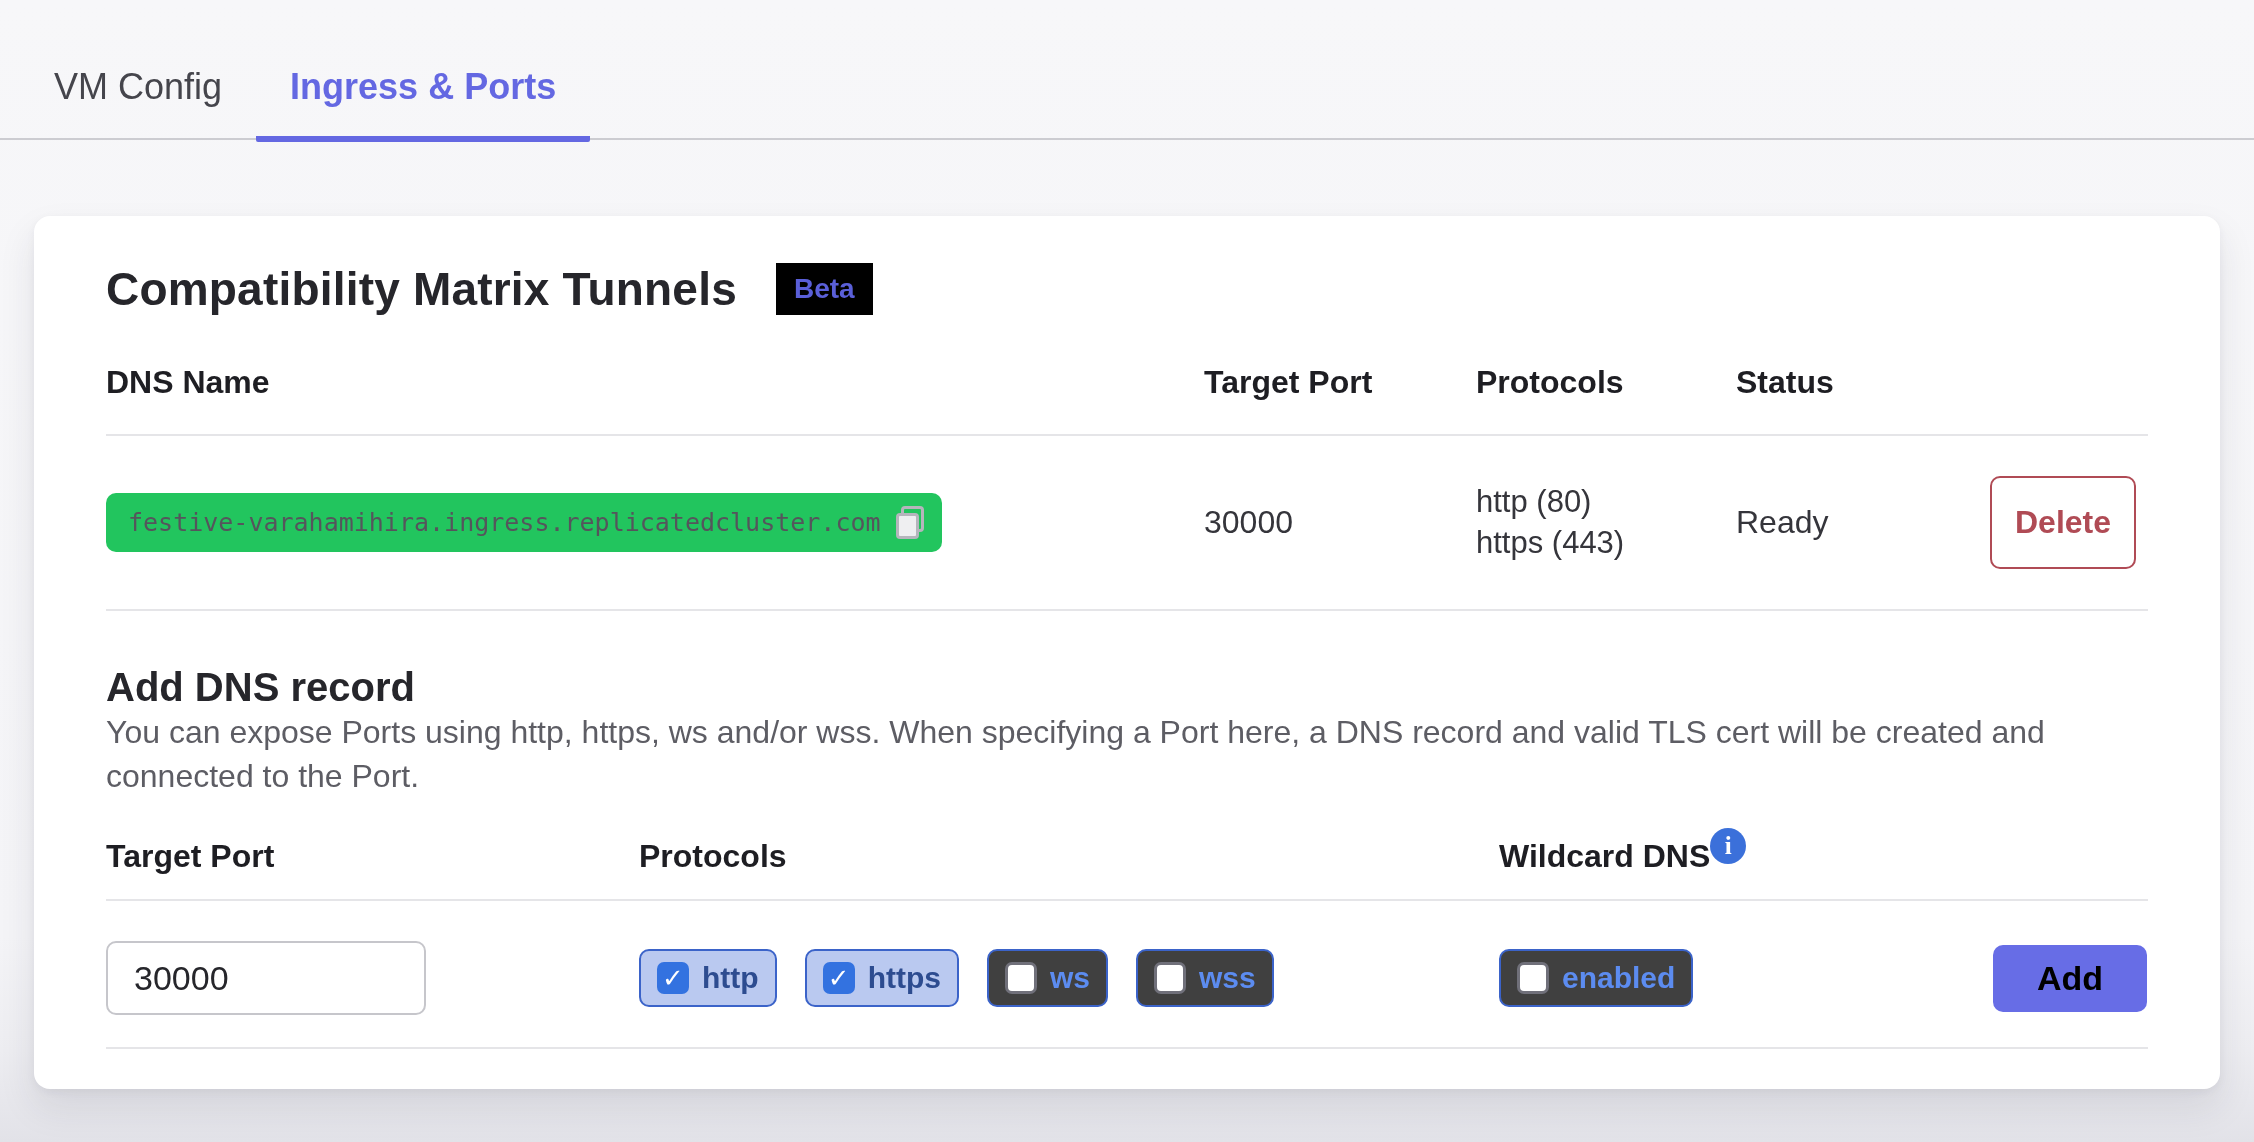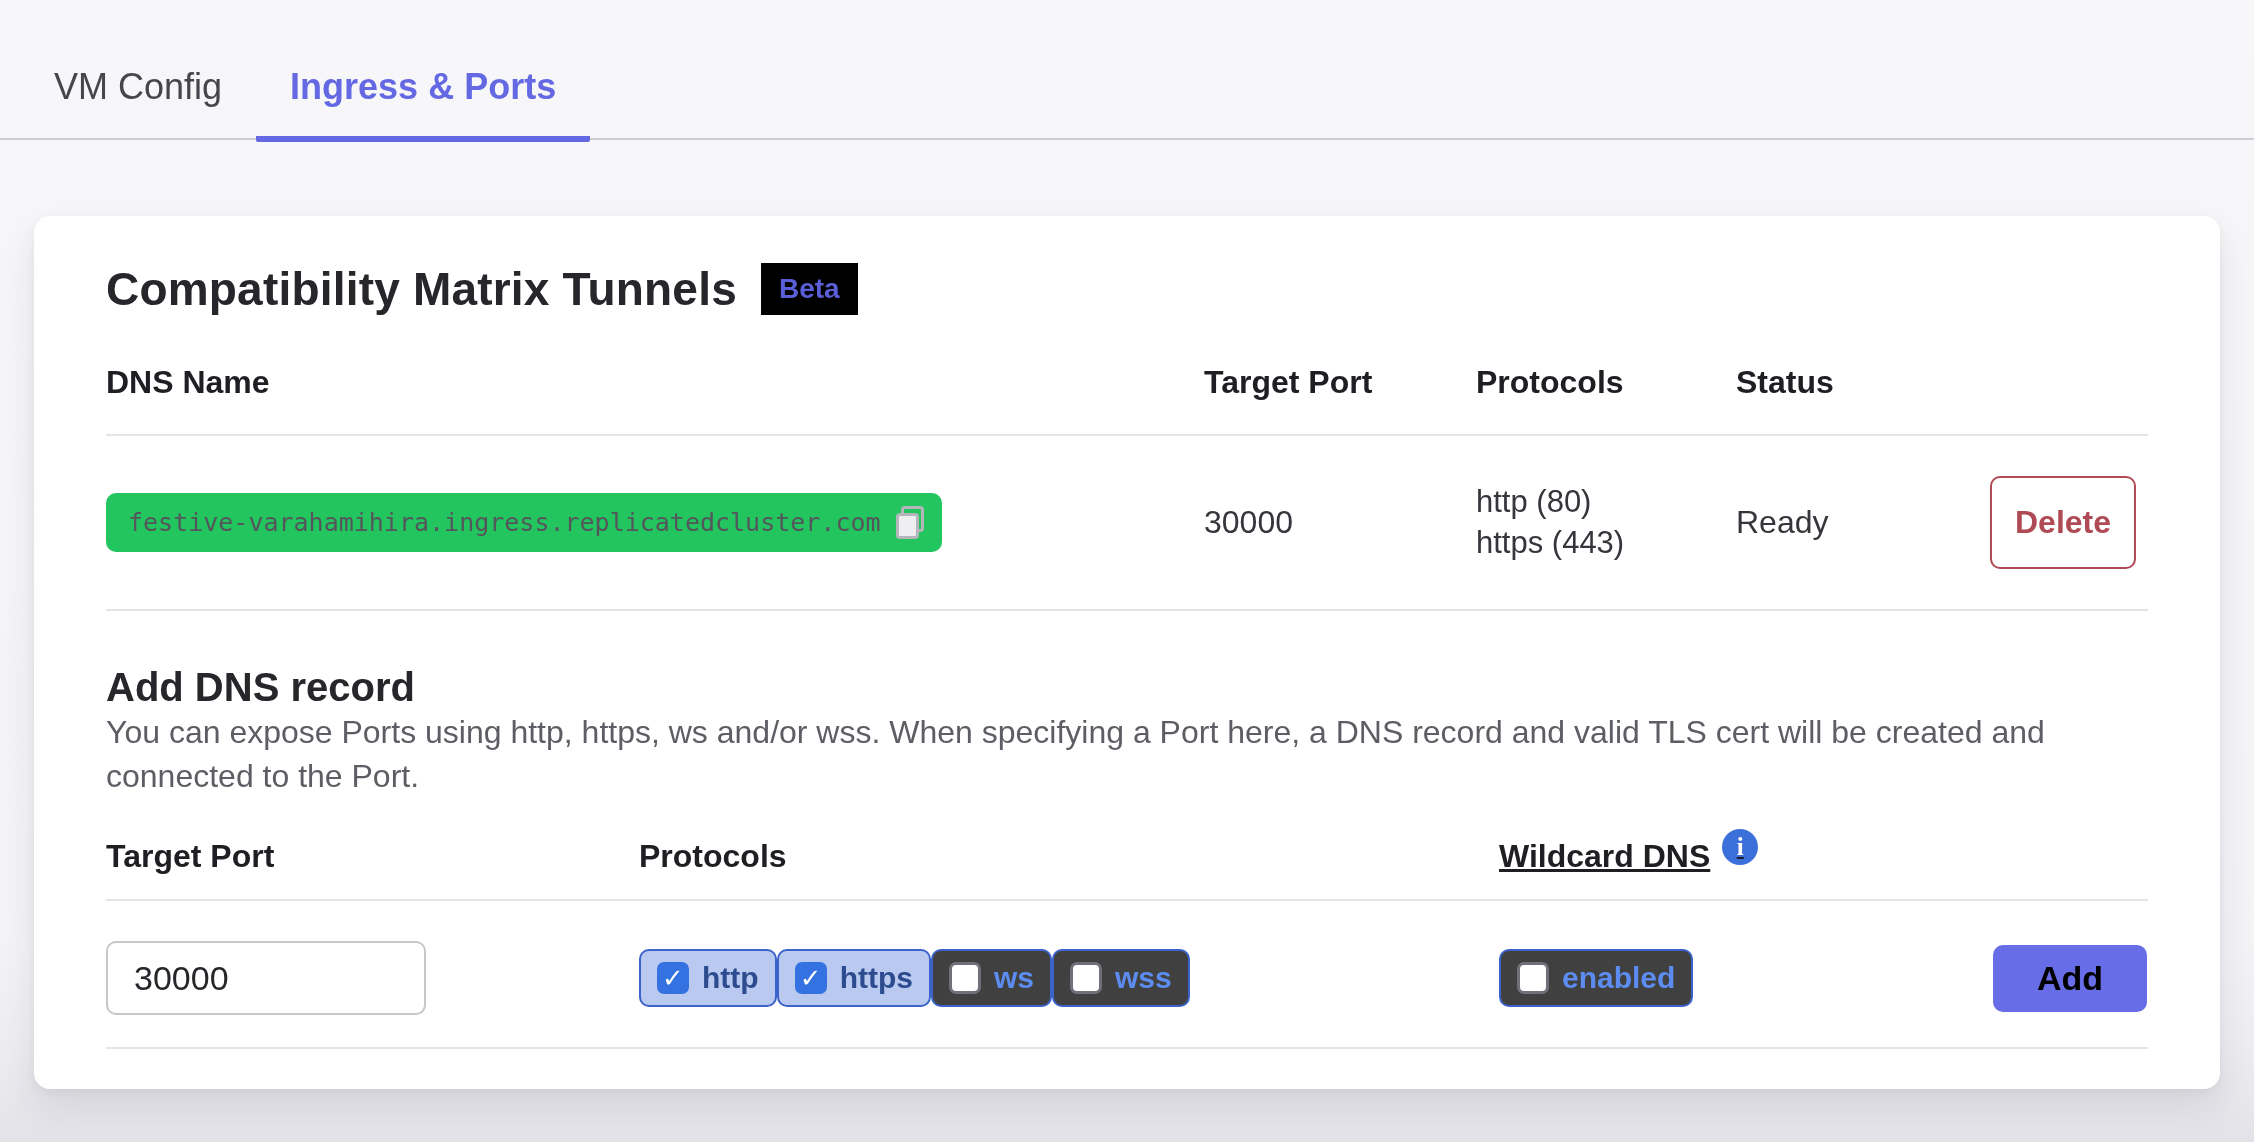--- a/index.html
+++ b/index.html
@@ -15,21 +15,21 @@
   .tab { display: inline-block; padding: 8px 34px 28px; font-size: 36px; margin-bottom: -4px;
          border-bottom: 6px solid transparent; cursor: pointer; }
   .tab.inactive { color: #45454c; font-weight: 400; }
   .tab.active { color: #6468e2; font-weight: 700; border-bottom-color: #6468e2; border-radius: 0 0 2px 2px; }
 
   
   .card { background: #ffffff; margin: 76px 34px 0; border-radius: 16px;
           padding: 46px 72px 40px;
           box-shadow: 0 18px 36px rgba(40,40,60,0.10), 0 3px 8px rgba(40,40,60,0.05); }
 
-  .card-title-row { display: flex; align-items: center; gap: 24px; }
+  .card-title-row { display: flex; align-items: center; gap: 39px; }
   .card-title { font-size: 46px; font-weight: 600; color: #26262b; letter-spacing: 0.2px; }
   .beta-badge { background: #000000; color: #5a5fd8; font-size: 28px; font-weight: 600;
                 padding: 10px 18px; border-radius: 0; }
 
   
   .tunnel-grid { display: grid; grid-template-columns: 1098px 272px 260px 254px 1fr; align-items: center; }
   .tbl-header { margin-top: 48px; padding-bottom: 33px; border-bottom: 2px solid #e5e5e8; }
   .tbl-header .th { font-size: 32px; font-weight: 700; color: #1e1e23; }
   .tunnel-row { padding: 40px 0; border-bottom: 2px solid #e5e5e8; }
 
@@ -50,30 +50,30 @@
                 font-family: inherit; font-size: 32px; font-weight: 700;
                 border-radius: 10px; padding: 26px 0; width: 146px; cursor: pointer; justify-self: start; }
 
   
   .add-title { margin-top: 54px; font-size: 40px; font-weight: 600; color: #26262b; }
   .add-desc { font-size: 32px; line-height: 1.38; color: #5d5d64; max-width: 2045px; }
 
   .form-grid { display: grid; grid-template-columns: 533px 860px 494px 1fr; align-items: center; }
   .form-header { margin-top: 40px; padding-bottom: 24px; border-bottom: 2px solid #e5e5e8; }
   .form-header .th { font-size: 32px; font-weight: 700; color: #1e1e23; }
-  .wildcard-th { display: flex; align-items: flex-end; gap: 12px; text-decoration: underline; }
+  .wildcard-th { display: flex; align-items: flex-start; gap: 0; }
   .info-icon { display: inline-flex; align-items: center; justify-content: center; width: 36px; height: 36px;
                border-radius: 50%; background: #3b70da; color: #ffffff; font-size: 25px; font-weight: 700;
                transform: translateY(-10px); cursor: pointer; font-family: "Liberation Serif", serif; }
 
   .form-row { padding: 40px 0 32px; border-bottom: 2px solid #e5e5e8; }
   .port-input { width: 320px; height: 74px; border: 2px solid #c6c6cb; border-radius: 10px;
                 font-family: inherit; font-size: 34px; color: #26262b; padding: 0 26px; outline: none; background: #fff; }
 
-  .pill-row { display: flex; }
+  .pill-row { display: flex; gap: 28px; }
   .pill { display: inline-flex; align-items: center; gap: 13px; height: 58px; padding: 0 16px;
           border: 2px solid #3b63c9; border-radius: 10px; cursor: pointer; }
   .pill.checked { background: #bac9f0; }
   .pill.unchecked { background: #404040; }
   .pill-label { font-size: 30px; font-weight: 700; }
   .pill.checked .pill-label { color: #2d4c90; }
   .pill.unchecked .pill-label { color: #5c8cf0; }
   .cbx { width: 32px; height: 32px; border-radius: 7px; flex: none; position: relative; }
   .cbx.on { background: #3372e0; }
   .cbx.on::after { content: "✓"; position: absolute; inset: 0; display: flex; align-items: center;

